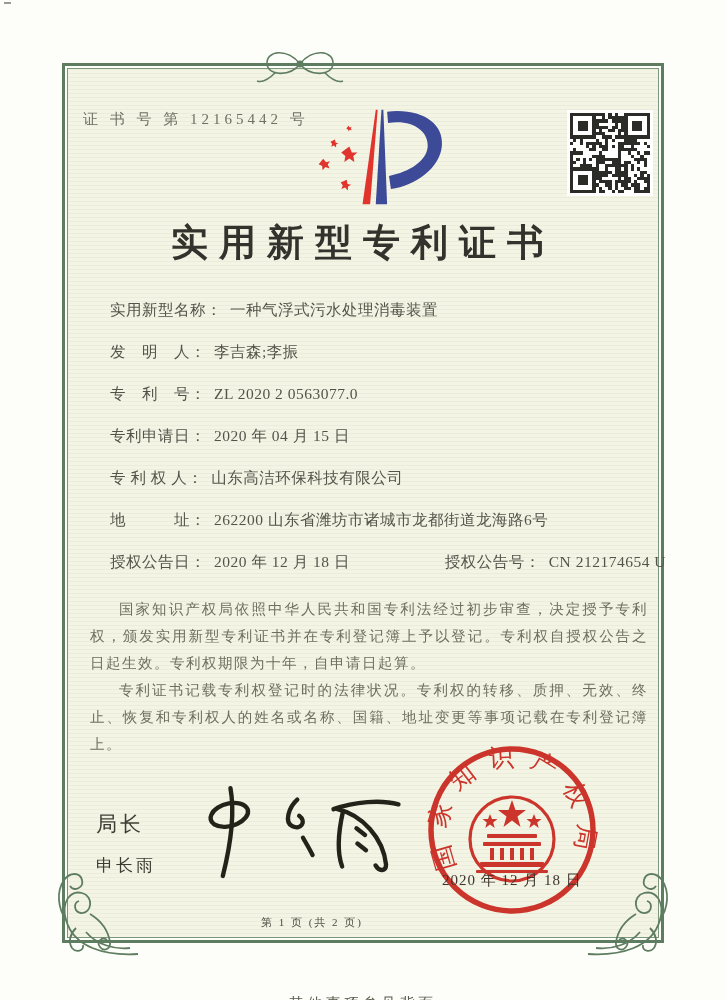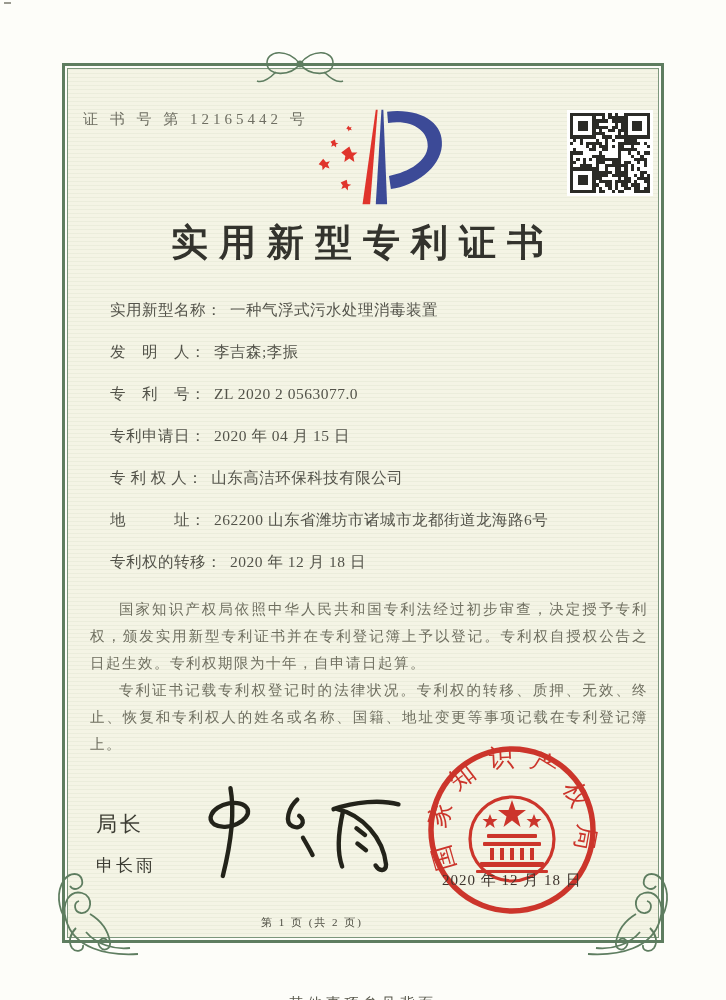--- a/index.html
+++ b/index.html
@@ -412,22 +412,26 @@
     <div class="frow">
       <span class="flabel">专 利 权 人：</span>
       <span class="fvalue">山东高洁环保科技有限公司</span>
     </div>
     <div class="frow">
       <span class="flabel">地　　　址：</span>
       <span class="fvalue">262200 山东省潍坊市诸城市龙都街道龙海路6号</span>
     </div>
     <div class="frow double">
       <span class="fgroup">
-        <span class="flabel">专利权的转移：</span>
+        <span class="flabel">授权公告日：</span>
         <span class="fvalue">2020 年 12 月 18 日</span>
+      </span>
+      <span class="fgroup">
+        <span class="flabel">授权公告号：</span>
+        <span class="fvalue">CN 212174654 U</span>
       </span>
     </div>
   </div>
 
   <div class="body-text">
     <p>国家知识产权局依照中华人民共和国专利法经过初步审查，决定授予专利权，颁发实用新型专利证书并在专利登记簿上予以登记。专利权自授权公告之日起生效。专利权期限为十年，自申请日起算。</p>
     <p>专利证书记载专利权登记时的法律状况。专利权的转移、质押、无效、终止、恢复和专利权人的姓名或名称、国籍、地址变更等事项记载在专利登记簿上。</p>
   </div>
 
   <div class="commissioner">

